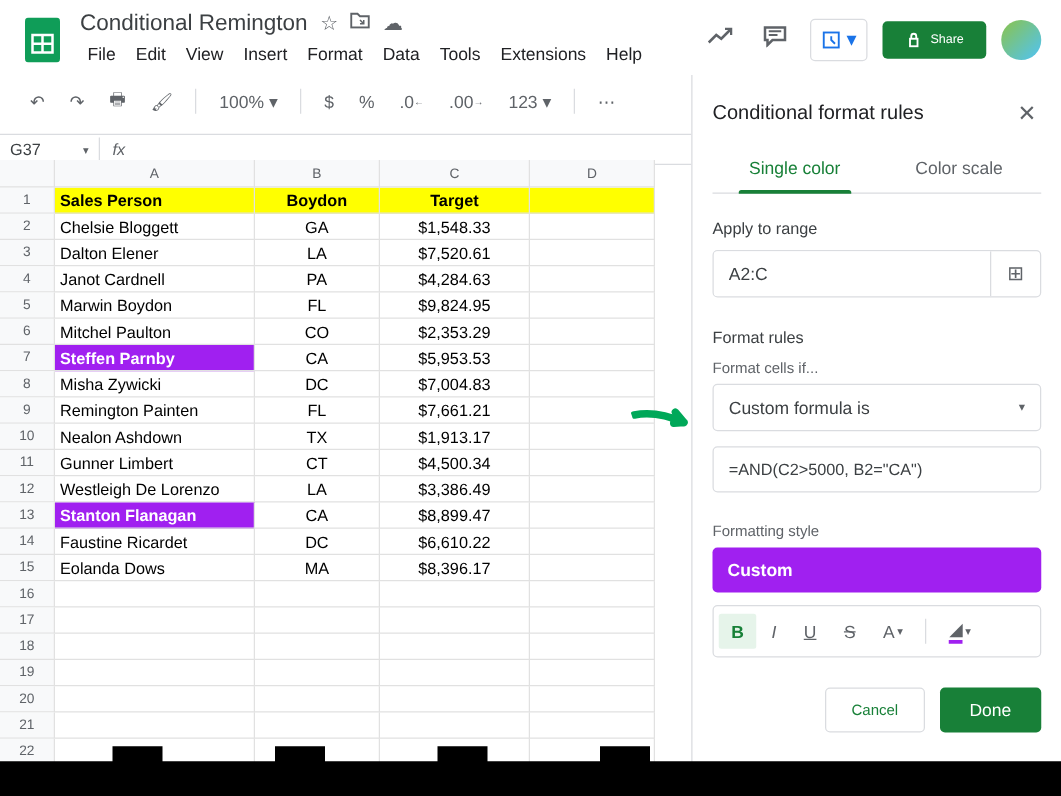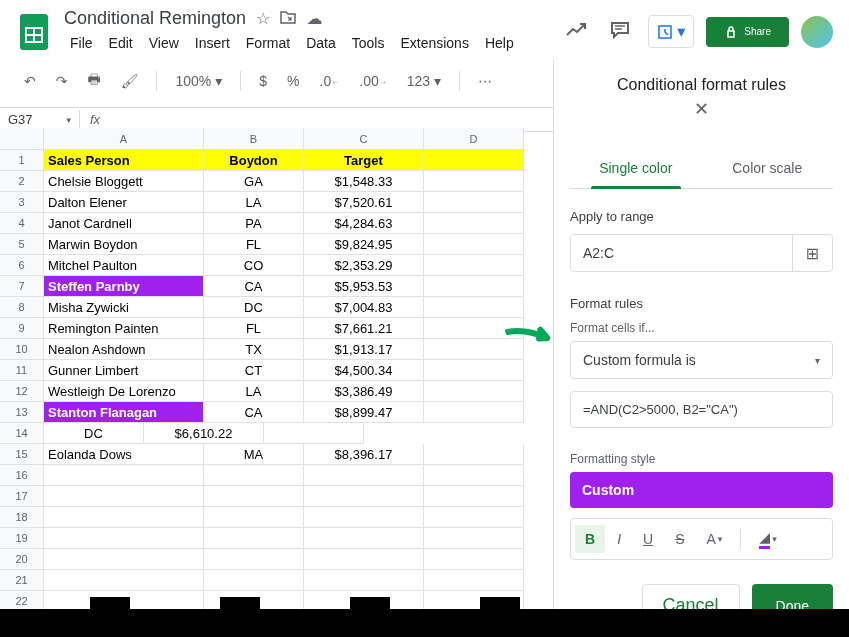--- a/index.html
+++ b/index.html
@@ -43,40 +43,40 @@
 .cell { border-right: 1px solid #e1e1e1; border-bottom: 1px solid #e1e1e1; padding: 2px 4px; font-size: 13px; color: #000; display: flex; align-items: center; overflow: hidden; white-space: nowrap; }
 .c-a { width: 160px; }
 .c-b { width: 100px; justify-content: center; }
 .c-c { width: 120px; justify-content: center; }
 .c-d { width: 100px; }
 .hdr-row .cell { background: #ffff00; font-weight: bold; }
 .hl { background: #a020f0; color: #fff; font-weight: bold; }
 
 
 .sidebar { position: absolute; right: 0; top: 60px; bottom: 0; width: 296px; border-left: 1px solid #dadce0; background: #fff; padding: 16px; }
-.sb-header { display: flex; justify-content: space-between; align-items: center; margin-bottom: 28px; flex-direction: column; }
+.sb-header { display: flex; justify-content: space-between; align-items: center; margin-bottom: 12px; }
 .sb-title { font-size: 16px; font-weight: 500; color: #202124; }
 .sb-close { color: #5f6368; cursor: pointer; font-size: 18px; padding:4px;}
 .tabs { display: flex; border-bottom: 1px solid #dadce0; margin-bottom: 20px; }
 .tab { flex: 1; text-align: center; padding: 8px 0 12px; font-size: 14px; cursor: pointer; color: #5f6368; position: relative; }
 .tab.active { color: #188038; font-weight: 500; }
 .tab.active::after { content: ''; position: absolute; bottom: -1px; left: 50%; transform: translateX(-50%); width: 90px; height: 3px; background: #188038; border-radius: 2px 2px 0 0; }
 .sb-label { font-size: 13px; color: #3c4043; margin-bottom: 10px; font-weight:500; }
 .sb-sublabel { font-size: 12px; color: #5f6368; margin-bottom: 6px; }
 .range-input { display: flex; border: 1px solid #dadce0; border-radius: 4px; overflow: hidden; margin-bottom: 24px; }
 .range-input input { flex: 1; border: none; padding: 10px 12px; font-size: 14px; outline: none; color:#3c4043; }
 .range-btn { width: 40px; border-left: 1px solid #dadce0; display: flex; align-items: center; justify-content: center; color: #5f6368; cursor: pointer; }
 .select-box { border: 1px solid #dadce0; border-radius: 4px; padding: 10px 12px; font-size: 14px; display: flex; justify-content: space-between; align-items: center; cursor: pointer; margin-bottom: 12px; color:#3c4043;}
 .formula-input { width: 100%; border: 1px solid #dadce0; border-radius: 4px; padding: 10px 12px; font-size: 13px; margin-bottom: 24px; color:#3c4043; }
 .style-preview { background: #a020f0; color: #fff; padding: 10px 12px; border-radius: 4px; font-weight: bold; margin-bottom: 10px; font-size:14px; }
 .format-bar { display: flex; gap: 2px; align-items: center; border: 1px solid #dadce0; border-radius: 4px; padding: 4px; margin-bottom: 24px; }
 .fmt-btn { padding: 6px 10px; cursor: pointer; color: #5f6368; border-radius: 2px; font-size:14px; display:flex; align-items:center; gap:2px;}
 .fmt-btn.active { background: #e6f4ea; color: #188038; font-weight: bold; }
 .sb-footer { display: flex; justify-content: flex-end; gap: 12px; }
-.btn-cancel { border: 1px solid #dadce0; background: #fff; color: #188038; padding: 10px 20px; border-radius: 4px; cursor: pointer; font-size: 18px; font-weight:500;}
+.btn-cancel { border: 1px solid #dadce0; background: #fff; color: #188038; padding: 10px 20px; border-radius: 4px; cursor: pointer; font-size: 12px; font-weight:500;}
 .btn-done { background: #188038; color: #fff; border: none; padding: 10px 24px; border-radius: 4px; cursor: pointer; font-size: 14px; font-weight:500;}
 
 .arrow-pointer { position: absolute; top: 318px; left: 510px; color: #00a859; font-size: 36px; transform: rotate(-18deg); z-index: 10; }
 
 .bottom-blackbar { position: absolute; bottom: 0; left: 0; right: 0; height: 28px; background: #000; }
 .bottom-block { position:absolute; bottom:18px; background:#000; height:22px; }
 
 .fill-underline { border-bottom: 3px solid #a020f0; padding-bottom:1px;}
 </style>
 </head>
@@ -267,20 +267,21 @@
         </div>
         <div class="row">
           <div class="row-h">13</div>
 <div class="cell c-a hl">Stanton Flanagan</div>
 <div class="cell c-b">CA</div>
 <div class="cell c-c">$8,899.47</div>
 <div class="cell c-d"></div>
         </div>
         <div class="row">
           <div class="row-h">14</div>
+<div class="cell c-a ">Faustine Ricardet</div>
 <div class="cell c-b">DC</div>
 <div class="cell c-c">$6,610.22</div>
 <div class="cell c-d"></div>
         </div>
         <div class="row">
           <div class="row-h">15</div>
 <div class="cell c-a ">Eolanda Dows</div>
 <div class="cell c-b">MA</div>
 <div class="cell c-c">$8,396.17</div>
 <div class="cell c-d"></div>

